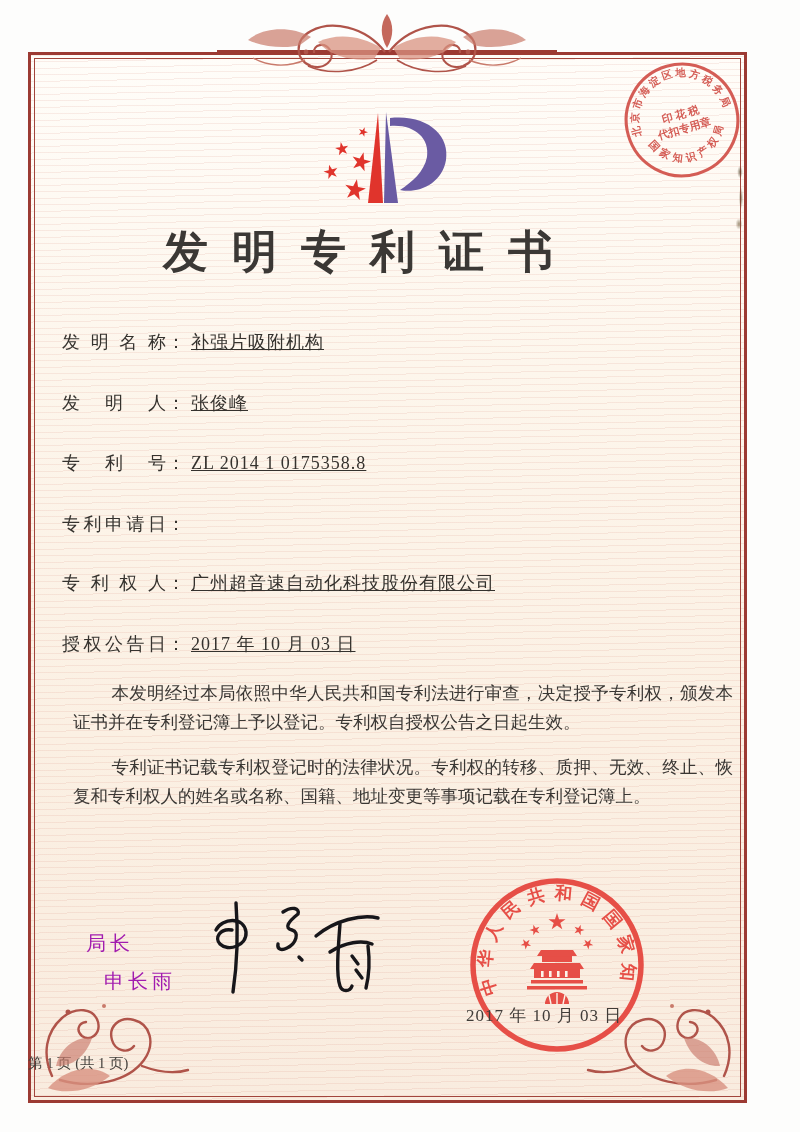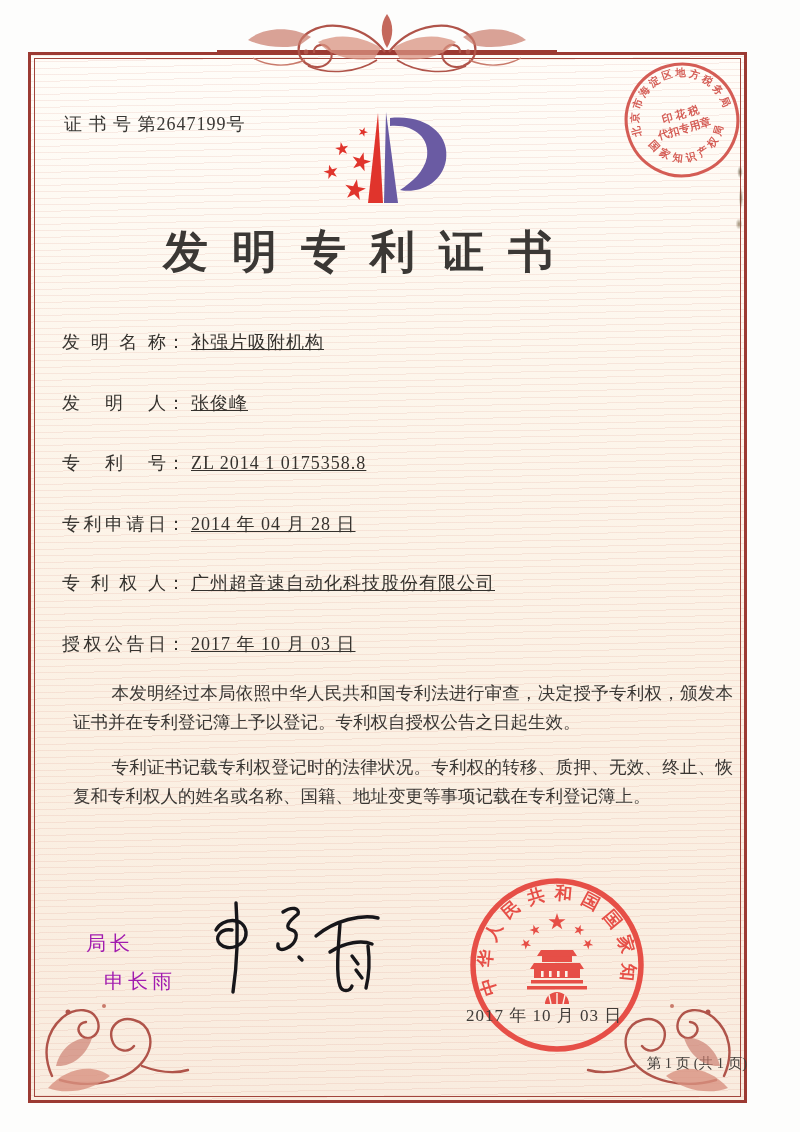--- a/index.html
+++ b/index.html
@@ -19,21 +19,21 @@
   .field{left:62px;display:flex;align-items:baseline;font-size:18px;color:#35322e;}
   .flabel{display:inline-flex;width:104px;justify-content:space-between;}
   .fcolon{margin:0 6px 0 1px;}
   .fvalue{letter-spacing:1px;white-space:nowrap;text-decoration:underline;}
   .body-text{left:58px;top:664px;width:690px;font-size:17.5px;line-height:29.4px;
              color:#3a3734;text-align:justify;}
   .body-text p{margin:15px;text-indent:2.2em;}
   .signer{font-family:"Liberation Sans","DejaVu Sans",sans-serif;font-size:20px;
           letter-spacing:4px;color:#a21caf;}
   .seal-date{left:466px;top:1004px;font-size:17px;letter-spacing:1px;color:#403c38;z-index:6;}
-  .footer{left:28px;width:719px;top:1054px;text-align:right;font-size:14.5px;color:#44403c;}
+  .footer{left:28px;width:719px;top:1054px;text-align:left;font-size:14.5px;color:#44403c;}
   svg{display:block;}
   .smudge{left:733px;top:158px;width:14px;height:78px;z-index:7;opacity:.65;filter:blur(.6px);
     background:
       radial-gradient(ellipse 4px 9px at 7px 14px, #4a3a20 0%, rgba(74,58,32,0) 70%),
       radial-gradient(ellipse 3px 16px at 8px 40px, #5a4526 0%, rgba(90,69,38,0) 70%),
       radial-gradient(ellipse 5px 8px at 6px 66px, #6b5836 0%, rgba(107,88,54,0) 70%);}
 </style>
 </head>
 <body>
 
@@ -77,21 +77,20 @@
         <path d="M20,128 C10,106 14,84 30,70 C44,58 62,60 66,74 C69,86 58,94 50,88 C44,83 46,75 54,74"></path>
         <path d="M110,118 C126,124 142,126 156,122"></path>
       </g>
       <path d="M16,140 C34,120 60,115 78,128 C60,143 34,147 16,140 Z" fill="#d89180" opacity="0.8"></path>
       <path d="M24,118 C28,100 44,88 60,90 C54,108 40,119 24,118 Z" fill="#c97a6b" opacity="0.65"></path>
       <circle cx="36" cy="64" r="2.5" fill="#b0544a"></circle>
       <circle cx="72" cy="58" r="2" fill="#c97a6b"></circle>
     </g>
   </svg>
 
-  <div class="abs cert-no">证 书 号 第2647199号</div>
 
   <svg class="abs" style="left:308px;top:102px;z-index:3" width="172" height="116" viewBox="0 0 172 116">
     <defs>
       <polygon id="star" points="0,-1 0.2245,-0.309 0.9511,-0.309 0.3633,0.118 0.5878,0.809 0,0.382 -0.5878,0.809 -0.3633,0.118 -0.9511,-0.309 -0.2245,-0.309"></polygon>
     </defs>
     <g fill="#e0342c">
       <use href="#star" transform="translate(55,30) scale(5) rotate(20)"></use>
       <use href="#star" transform="translate(34,47) scale(7) rotate(-10)"></use>
       <use href="#star" transform="translate(53,60) scale(10) rotate(15)"></use>
       <use href="#star" transform="translate(23,70) scale(7.5) rotate(-15)"></use>
@@ -154,21 +153,20 @@
   </div>
   <div class="abs field" style="top:512px">
     <span class="flabel">
         <span>专</span>
         <span>利</span>
         <span>申</span>
         <span>请</span>
         <span>日</span>
       </span>
       <span class="fcolon">：</span>
-    <span class="fvalue">2014 年 04 月 28 日</span>
   </div>
   <div class="abs field" style="top:571px">
     <span class="flabel">
         <span>专</span>
         <span>利</span>
         <span>权</span>
         <span>人</span>
       </span>
       <span class="fcolon">：</span>
     <span class="fvalue">广州超音速自动化科技股份有限公司</span>

